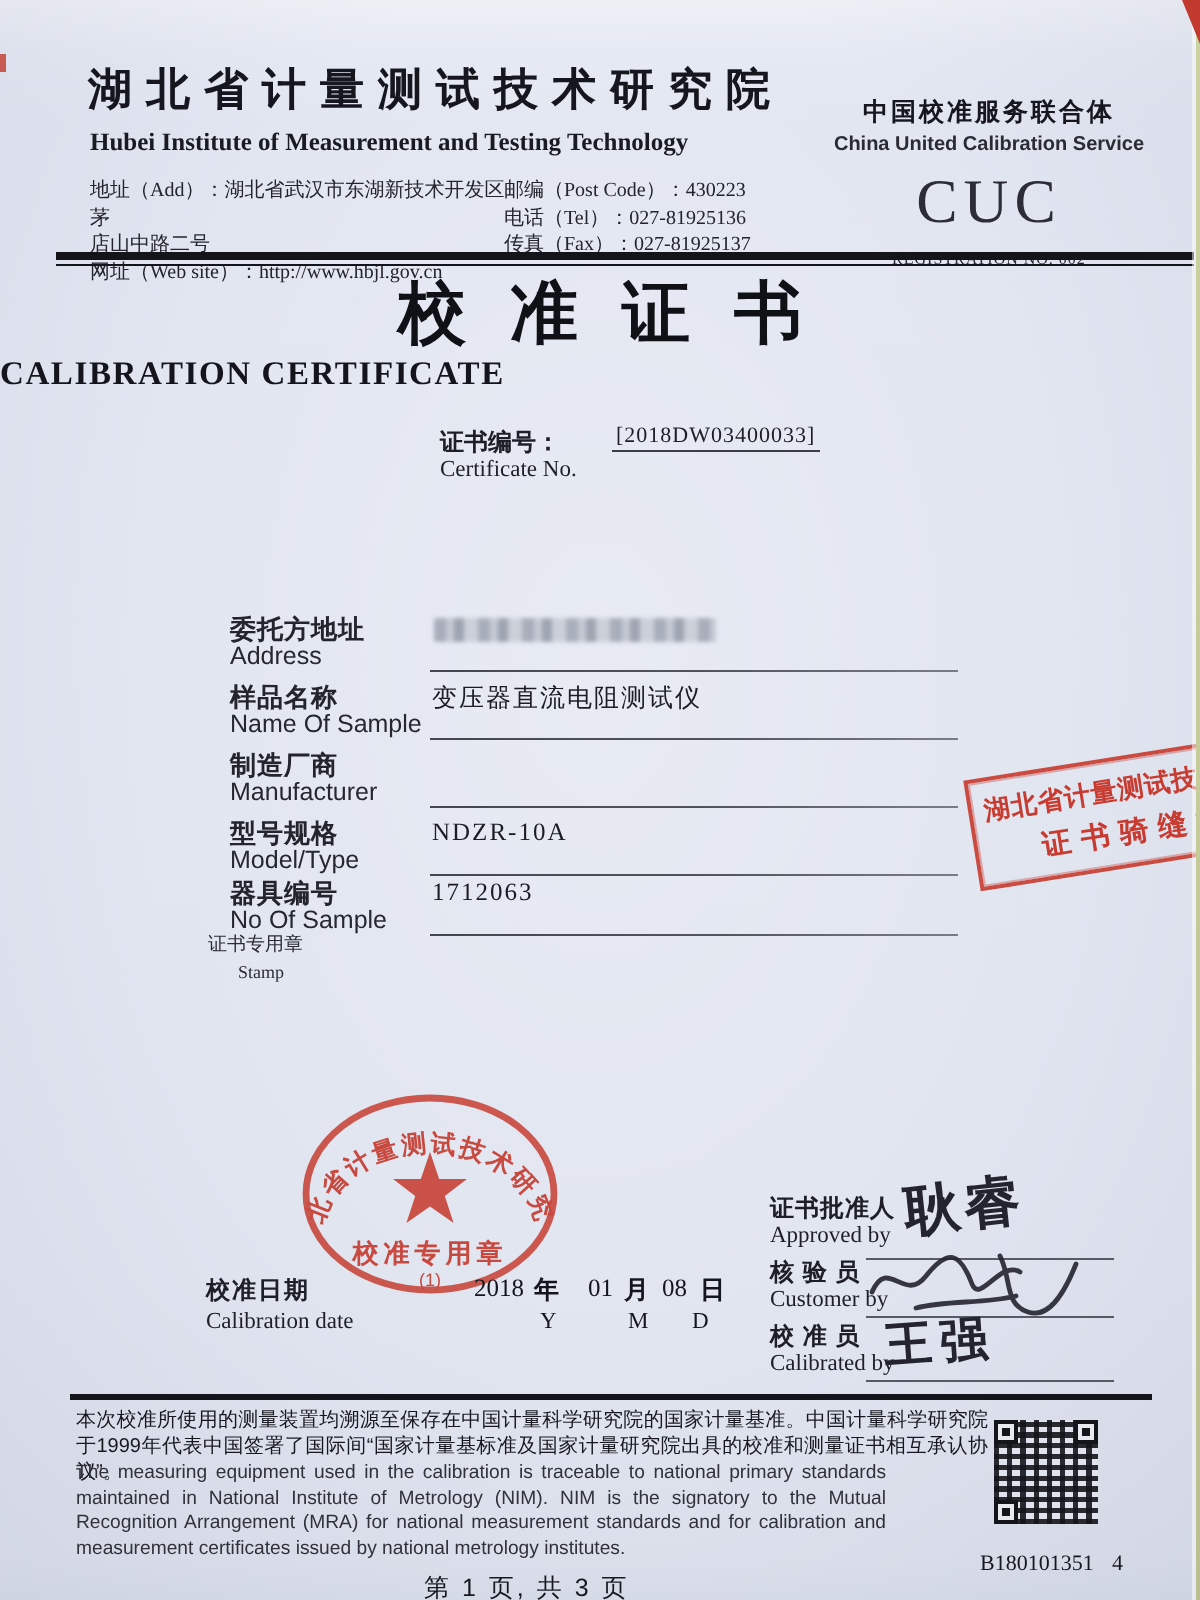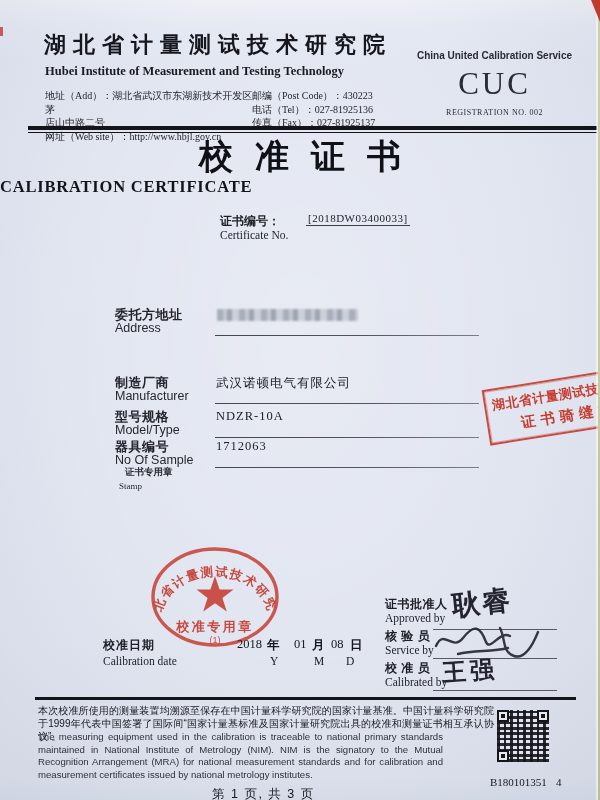--- a/index.html
+++ b/index.html
@@ -41,21 +41,21 @@
   .f-row{position:absolute;left:115px;width:366px;height:34px;}
   .f-cn{position:absolute;left:0;top:0;font-size:13px;font-weight:600;letter-spacing:.5px;color:#23242c;}
   .f-en{position:absolute;left:0;top:15px;font-size:12.5px;color:#26272f;}
   .f-val{position:absolute;left:101px;top:1px;font-size:12.5px;letter-spacing:1px;color:#1b1c24;font-family:"Liberation Serif","DejaVu Serif",serif;}
   .f-line{position:absolute;left:100px;width:264px;top:29px;height:1.1px;background:linear-gradient(90deg,#45474f 0%,#53555e 55%,#7a7d88 100%);}
   .redacted{position:absolute;left:102px;top:3px;height:12px;border-radius:1px;opacity:.8;filter:blur(1.1px);
     background:repeating-linear-gradient(90deg,#99a0ad 0 6px,#bcc1cb 6px 10px,#8d93a1 10px 15px,#c6cad3 15px 22px);}
   .row-1{top:272px;} .row-2{top:306px;} .row-3{top:340px;} .row-4{top:374px;} .row-5{top:408px;} .row-6{top:438px;}
   .row-1 .redacted{width:184px;} .row-2 .redacted{width:141px;}
 
-  .stamp-cn{left:125px;top:466px;font-size:9.5px;font-weight:700;color:#2a2b33;}
+  .stamp-cn{left:104px;top:466px;font-size:9.5px;font-weight:400;color:#2a2b33;}
   .stamp-en{left:119px;top:481px;font-size:9px;font-family:"Liberation Serif","DejaVu Serif",serif;color:#2a2b33;}
 
   
   .seal-rect{left:486px;top:390px;width:160px;height:56px;transform:rotate(-9deg);transform-origin:left center;
     border:2.5px solid rgba(198,53,40,.88);box-shadow:inset 0 0 0 1px rgba(198,53,40,.35);
     display:flex;flex-direction:column;justify-content:center;align-items:flex-start;padding-left:6px;box-sizing:border-box;}
   .seal-rect .l1{font-size:13px;font-weight:700;color:rgba(198,45,32,.92);letter-spacing:.5px;white-space:nowrap;}
   .seal-rect .l2{font-size:14.5px;font-weight:700;color:rgba(198,45,32,.92);letter-spacing:5px;margin-top:3px;padding-left:26px;white-space:nowrap;}
   .seal-round{left:147px;top:542px;width:136px;height:110px;opacity:.9;}
 
@@ -113,44 +113,50 @@
     <div>地址（Add）：湖北省武汉市东湖新技术开发区茅</div>
     <div>店山中路二号</div>
     <div>网址（Web site）：http://www.hbjl.gov.cn</div>
   </div>
   <div class="abs contact contact-r">
     <div>邮编（Post Code）：430223</div>
     <div>电话（Tel）：027-81925136</div>
     <div>传真（Fax）：027-81925137</div>
   </div>
   <div class="abs cuc">
+    <div class="cuc-cn">中国校准服务联合体</div>
     <div class="cuc-en">China United Calibration Service</div>
     <div class="cuc-abbr">CUC</div>
     <div class="cuc-reg">REGISTRATION NO. 002</div>
   </div>
   <div class="abs rule-a"></div>
   <div class="abs rule-b"></div>
 
   <div class="abs title-cn">校准证书</div>
   <div class="abs title-en">CALIBRATION CERTIFICATE</div>
 
   <div class="abs certno-cn">证书编号：</div>
   <div class="abs certno-en">Certificate No.</div>
   <div class="abs certno-val">[2018DW03400033]</div>
 
   <div class="f-row row-2">
     <div class="f-cn">委托方地址</div>
     <div class="f-en">Address</div>
     <div class="redacted"></div>
     <div class="f-line"></div>
   </div>
+  <div class="f-row row-3">
+    <div class="f-cn">样品名称</div>
+    <div class="f-en">Name Of Sample</div>
+    <div class="f-val">变压器直流电阻测试仪</div>
+    <div class="f-line"></div>
+  </div>
   <div class="f-row row-4">
     <div class="f-cn">制造厂商</div>
     <div class="f-en">Manufacturer</div>
-    <div class="f-val">武汉诺顿电气有限公司</div>
     <div class="f-line"></div>
   </div>
   <div class="f-row row-5">
     <div class="f-cn">型号规格</div>
     <div class="f-en">Model/Type</div>
     <div class="f-val">NDZR-10A</div>
     <div class="f-line"></div>
   </div>
   <div class="f-row row-6">
     <div class="f-cn">器具编号</div>
@@ -191,21 +197,21 @@
   <div class="abs ymd ymd-y">Y</div>
   <div class="abs ymd ymd-m">M</div>
   <div class="abs ymd ymd-d">D</div>
 
   <div class="abs sg-cn s1-cn">证书批准人</div>
   <div class="abs sg-en s1-en">Approved by</div>
   <div class="abs sg-line s1-line"></div>
   <div class="abs sig-text sig1">耿睿</div>
 
   <div class="abs sg-cn s2-cn">核 验 员</div>
-  <div class="abs sg-en s2-en">Service by</div>
+  <div class="abs sg-en s2-en">Customer by</div>
   <div class="abs sg-line s2-line"></div>
   <svg class="abs sig2-svg" viewBox="0 0 115 40" xmlns="http://www.w3.org/2000/svg">
     <g fill="none" stroke="#23242f" stroke-width="2.4" stroke-linecap="round" opacity=".9">
       <path d="M6 24 C14 6, 22 30, 33 16 S 50 4, 56 20 C 60 30, 70 8, 80 14"></path>
       <path d="M70 6 C 76 18, 72 30, 84 34 S 104 20, 108 10"></path>
       <path d="M28 32 C 44 28, 62 30, 78 26"></path>
     </g>
   </svg>
 
   <div class="abs sg-cn s3-cn">校 准 员</div>

